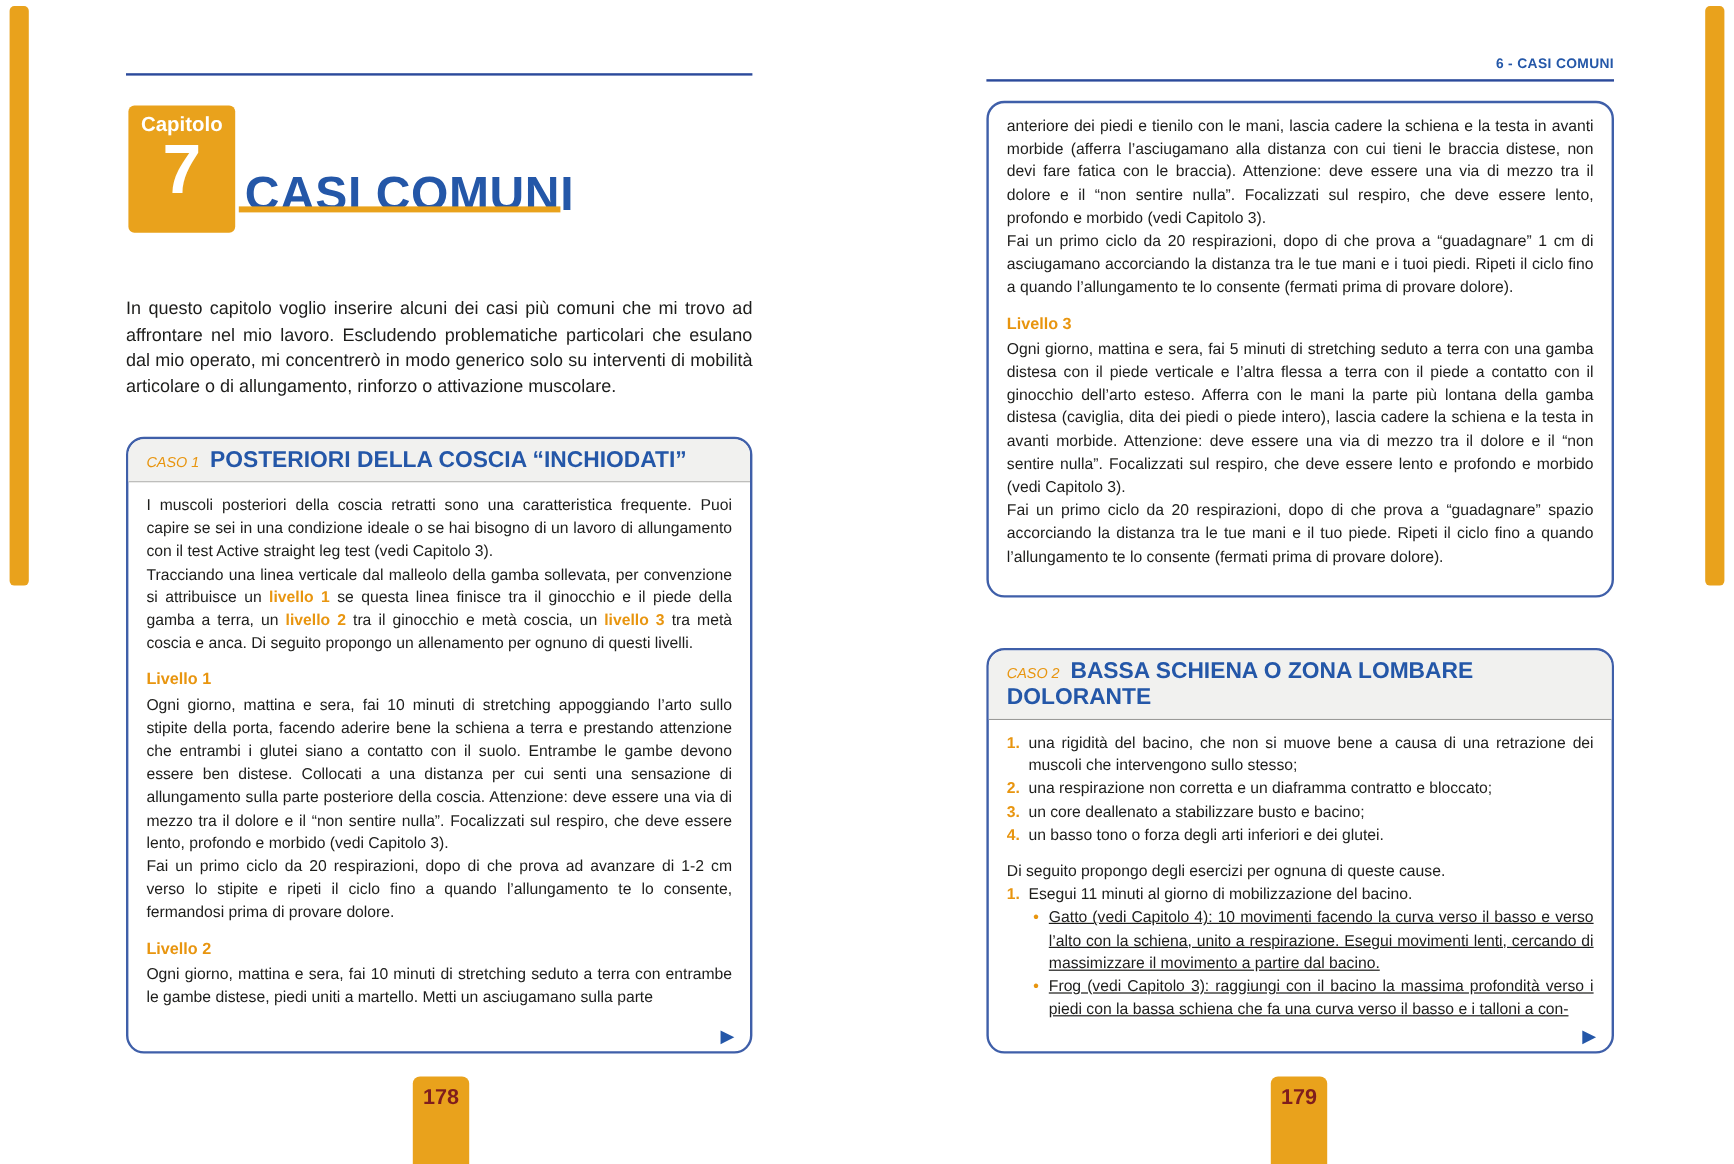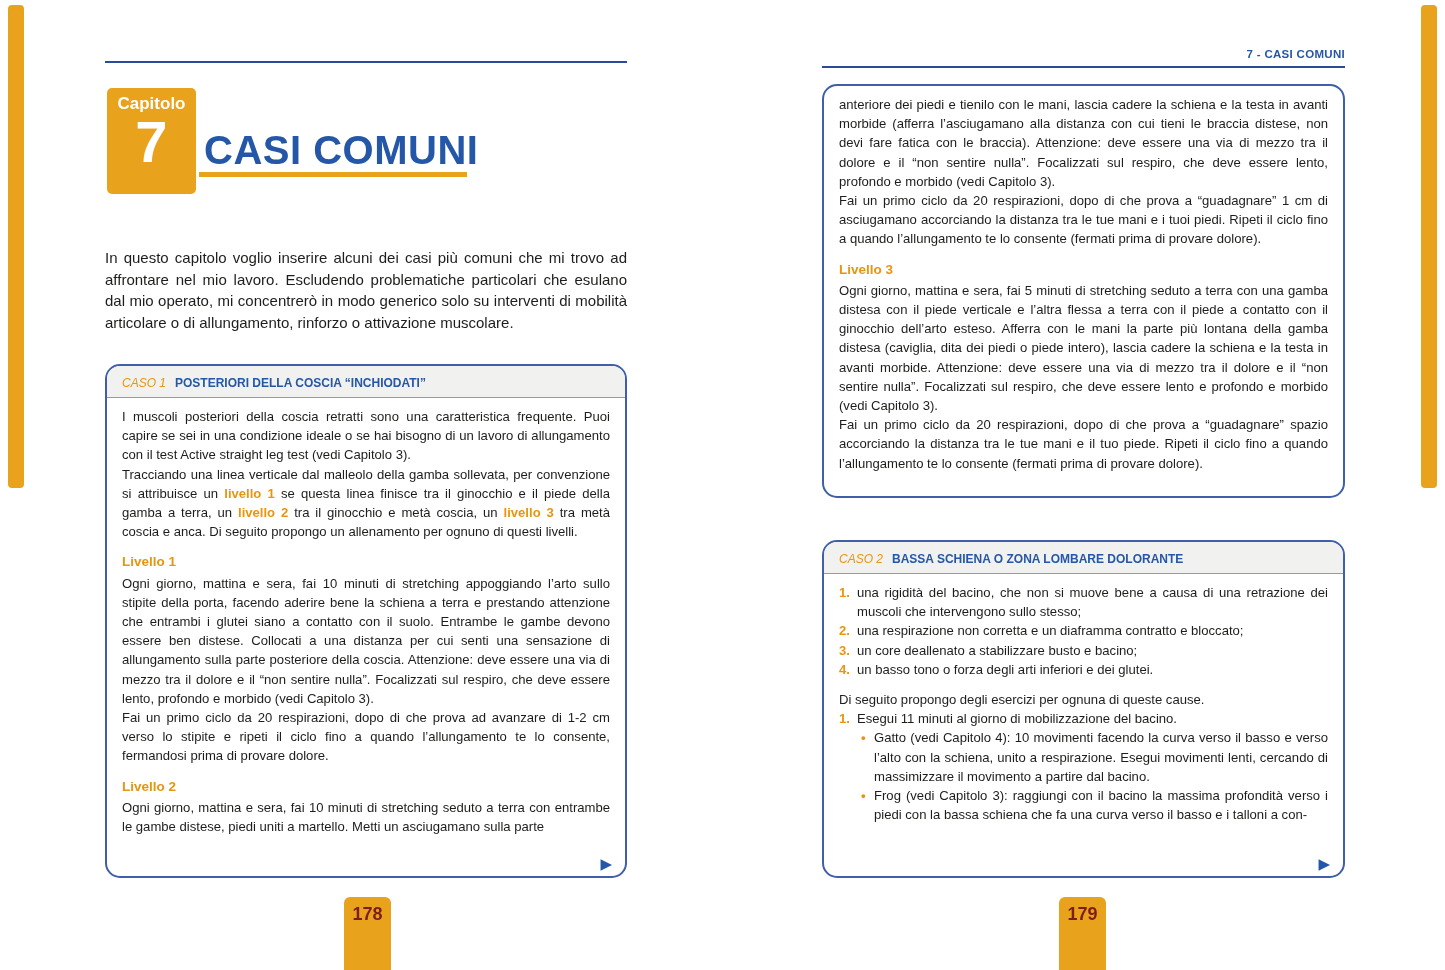--- a/index.html
+++ b/index.html
@@ -25,50 +25,50 @@
   .rule.l{left:105px;top:61px;width:522px;}
   .rule.r{left:822px;top:66px;width:523px;}
   .running-header{position:absolute;left:822px;top:48px;width:523px;text-align:right;
     color:var(--blue);font-weight:bold;font-size:11.5px;letter-spacing:0.3px;}
 
   
   .chapter-box{position:absolute;left:107px;top:88px;width:89px;height:106px;background:var(--orange);
     border-radius:5px;color:#fff;text-align:center;}
   .chapter-label{font-size:17px;font-weight:bold;margin-top:6px;}
   .chapter-number{font-size:58px;font-weight:bold;line-height:56px;}
-  .chapter-title{position:absolute;left:204px;top:128px;font-size:40px;font-weight:bold;
+  .chapter-title{position:absolute;left:204px;top:140px;font-size:40px;font-weight:bold;
     color:var(--blue);letter-spacing:0.5px;white-space:nowrap;}
   .chapter-underline{position:absolute;left:199px;top:172px;width:268px;height:5px;background:var(--orange);}
 
   .intro{position:absolute;left:105px;top:247px;width:522px;font-size:15px;line-height:21.5px;
     text-align:justify;margin:0;}
 
   
   .caso-box{position:absolute;background:#fff;border:2px solid var(--border-blue);border-radius:15px;}
   .caso1{left:105px;top:364px;width:522px;height:514px;}
   .cont-box{left:822px;top:84px;width:523px;min-height:414px;}
   .caso2{left:822px;top:540px;width:523px;min-height:338px;padding-bottom:4px;}
   .caso-header{background:#F1F1EF;border-bottom:1px solid #9A9A98;padding:7px 15px 6px;
     border-radius:13px 13px 0 0;}
   .caso-label{color:var(--orange-text);font-weight:normal;font-style:italic;font-size:12px;margin-right:9px;}
-  .caso-title{color:var(--blue);font-weight:bold;font-size:12px;}
+  .caso-title{color:var(--blue);font-weight:bold;font-size:19px;}
   .caso-body{padding:9px 15px 14px;font-size:13.1px;line-height:19.2px;text-align:justify;}
   .caso-body p{margin:0;}
   .livello{margin:11px 0 2px;color:var(--orange-text);font-weight:bold;font-size:13.5px;text-align:left;}
   .hl{color:var(--orange-text);font-weight:bold;}
   .cont-arrow{position:absolute;right:13px;bottom:5px;color:var(--blue);font-size:15px;line-height:15px;}
 
   
   .row{display:flex;}
   .row .num{color:var(--orange-text);font-weight:bold;width:18px;flex:none;}
   .row .txt{flex:1;text-align:justify;}
   .mt{margin-top:11px !important;}
   .bullet-row{display:flex;margin-left:18px;}
   .bullet-row .dot{color:var(--orange-text);font-weight:bold;width:17px;flex:none;text-align:left;padding-left:4px;}
-  .bullet-row .txt{flex:1;text-align:justify;}
+  .bullet-row .txt{flex:1;text-align:justify;text-decoration:underline;}
 
   
   .page-tab{position:absolute;top:897px;width:47px;height:73px;background:var(--orange);
     border-radius:6px 6px 0 0;color:#7f1d1d;font-weight:bold;font-size:18px;text-align:center;padding-top:7px;}
   .tab-178{left:344px;}
   .tab-179{left:1059px;}
 </style>
 </head>
 <body>
 
@@ -101,21 +101,21 @@
       <h4 class="livello">Livello 2</h4>
       <p>Ogni giorno, mattina e sera, fai 10 minuti di stretching seduto a terra con entrambe le gambe distese, piedi uniti a martello. Metti un asciugamano sulla parte</p>
     </div>
     <div class="cont-arrow">▶</div>
   </section>
 
   <div class="page-tab tab-178">
     <span>178</span>
   </div>
 
-  <div class="running-header">7 - CASI COMUNI</div>
+  <div class="running-header">6 - CASI COMUNI</div>
   <div class="rule r"></div>
 
   <section class="caso-box cont-box">
     <div class="caso-body">
       <p>anteriore dei piedi e tienilo con le mani, lascia cadere la schiena e la testa in avanti morbide (afferra l’asciugamano alla distanza con cui tieni le braccia distese, non devi fare fatica con le braccia). Attenzione: deve essere una via di mezzo tra il dolore e il “non sentire nulla”. Focalizzati sul respiro, che deve essere lento, profondo e morbido (vedi Capitolo 3).</p>
       <p>Fai un primo ciclo da 20 respirazioni, dopo di che prova a “guadagnare” 1 cm di asciugamano accorciando la distanza tra le tue mani e i tuoi piedi. Ripeti il ciclo fino a quando l’allungamento te lo consente (fermati prima di provare dolore).</p>
       <h4 class="livello">Livello 3</h4>
       <p>Ogni giorno, mattina e sera, fai 5 minuti di stretching seduto a terra con una gamba distesa con il piede verticale e l’altra flessa a terra con il piede a contatto con il ginocchio dell’arto esteso. Afferra con le mani la parte più lontana della gamba distesa (caviglia, dita dei piedi o piede intero), lascia cadere la schiena e la testa in avanti morbide. Attenzione: deve essere una via di mezzo tra il dolore e il “non sentire nulla”. Focalizzati sul respiro, che deve essere lento e profondo e morbido (vedi Capitolo 3).</p>
       <p>Fai un primo ciclo da 20 respirazioni, dopo di che prova a “guadagnare” spazio accorciando la distanza tra le tue mani e il tuo piede. Ripeti il ciclo fino a quando l’allungamento te lo consente (fermati prima di provare dolore).</p>
     </div>

